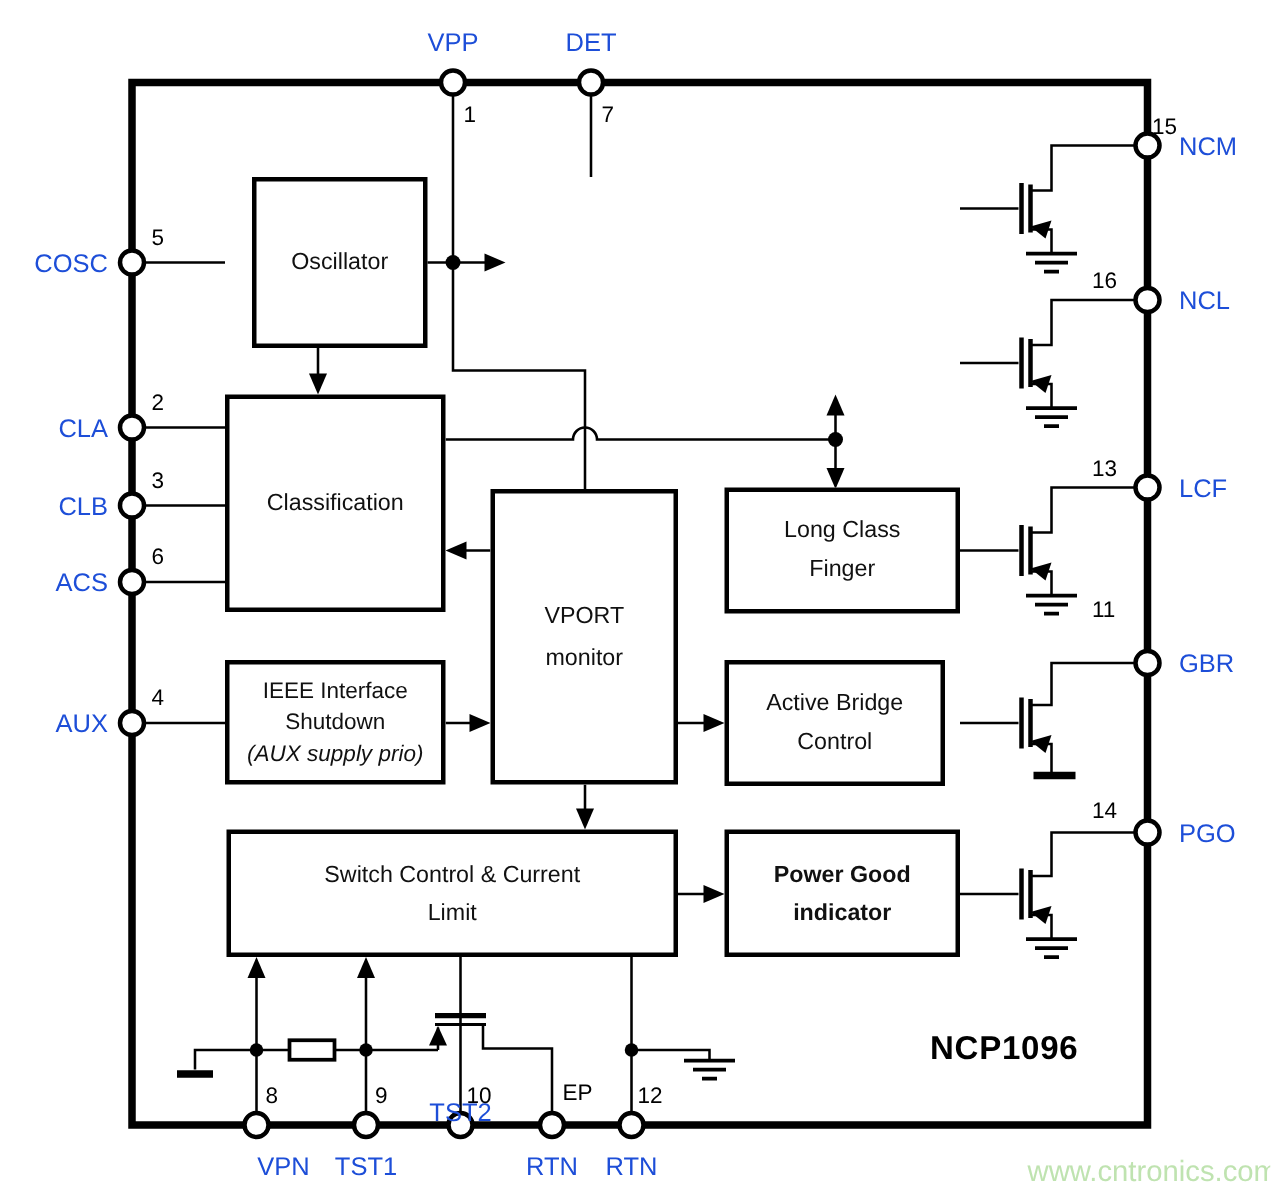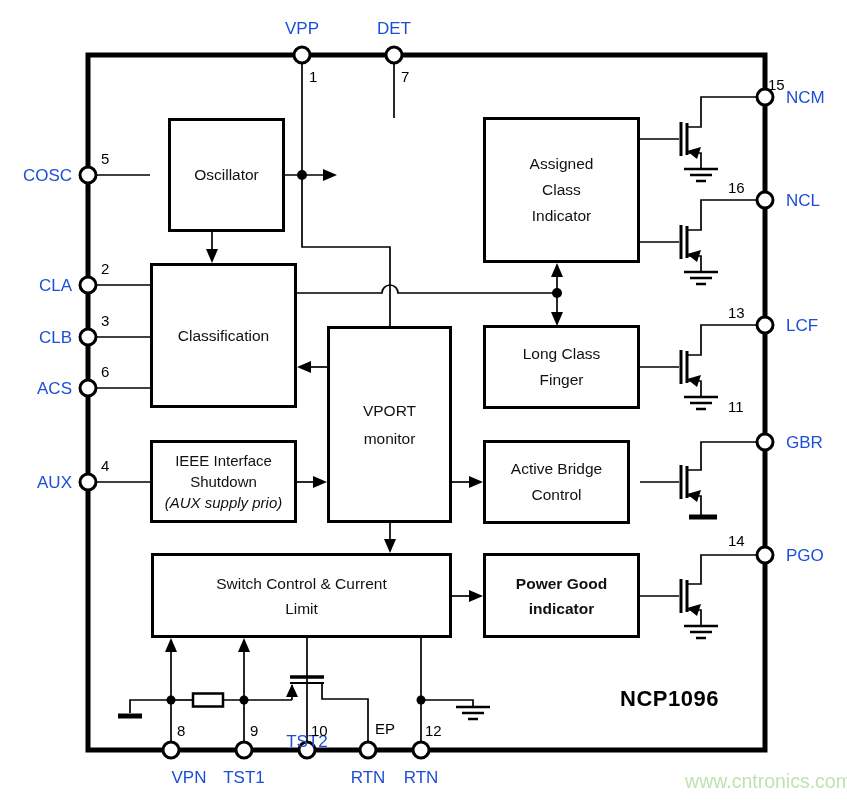--- a/index.html
+++ b/index.html
@@ -205,25 +205,20 @@
       <circle cx="244" cy="750" r="8"></circle>
       <circle cx="307" cy="750" r="8"></circle>
       <circle cx="368" cy="750" r="8"></circle>
       <circle cx="421" cy="750" r="8"></circle>
     </g>
   </svg>
 
   <div class="block" style="left:168px;top:118px;width:117px;height:114px;">
     <span class="ln">Oscillator</span>
   </div>
-  <div class="block" style="left:483px;top:117px;width:157px;height:146px;">
-    <span class="ln">Assigned</span>
-    <span class="ln">Class</span>
-    <span class="ln">Indicator</span>
-  </div>
   <div class="block" style="left:150px;top:263px;width:147px;height:145px;">
     <span class="ln">Classification</span>
   </div>
   <div class="block" style="left:483px;top:325px;width:157px;height:84px;">
     <span class="ln">Long Class</span>
     <span class="ln">Finger</span>
   </div>
   <div class="block vport" style="left:327px;top:326px;width:125px;height:197px;">
     <span class="ln">VPORT</span>
     <span class="ln">monitor</span>

